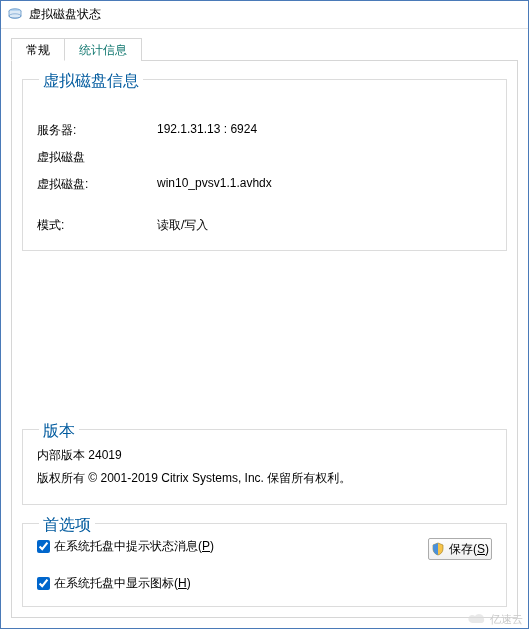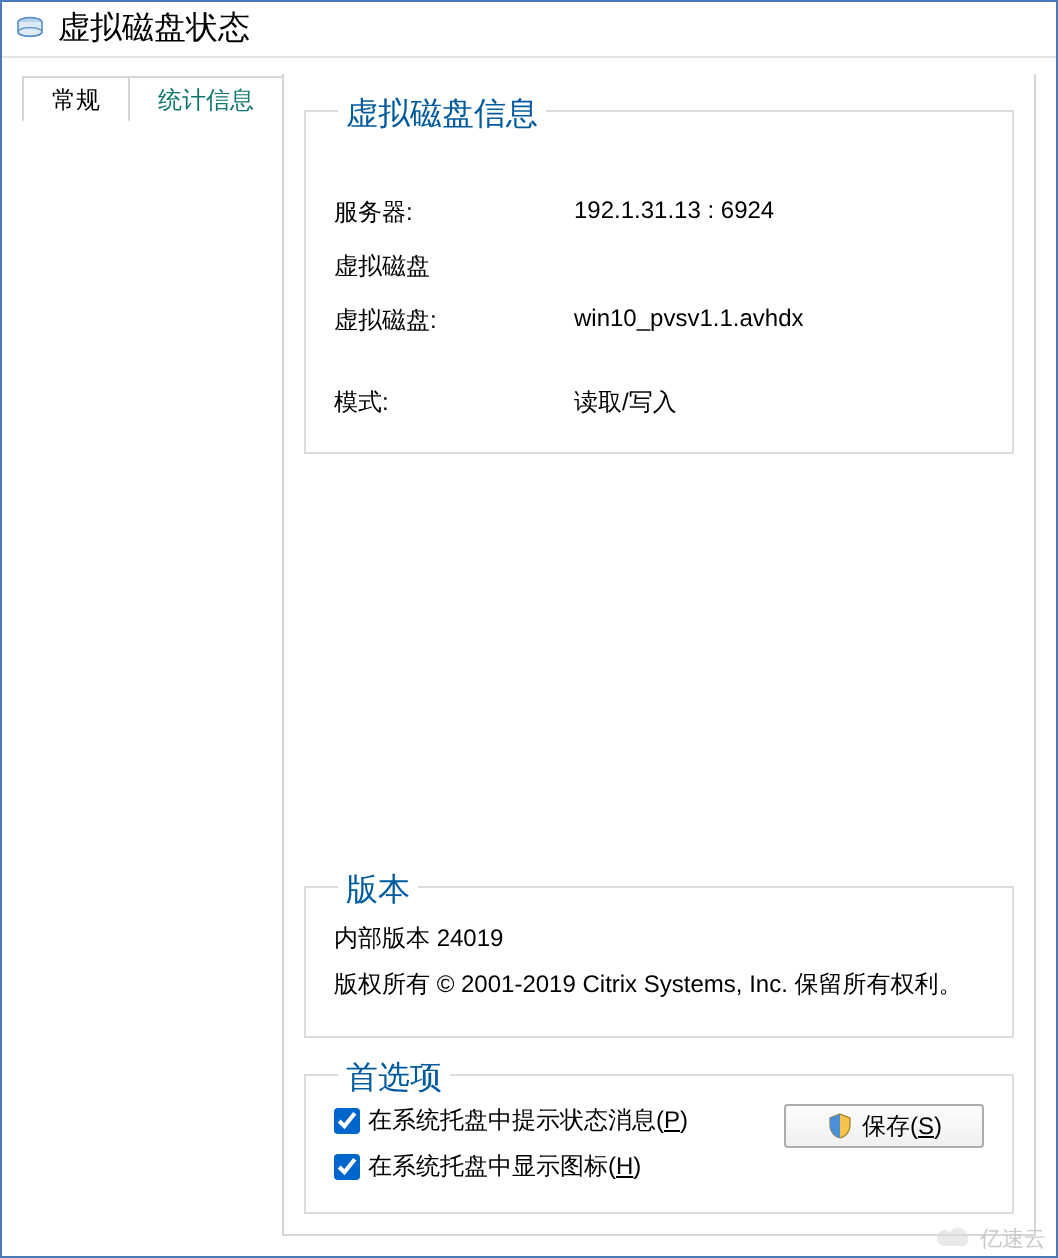--- a/index.html
+++ b/index.html
@@ -35,29 +35,29 @@
       gap: 6px;
     }
     .titlebar-icon {
       width: 16px;
       height: 16px;
       display: flex;
       align-items: center;
       justify-content: center;
     }
     .titlebar-title {
-      font-size: 16px;
+      font-size: 12px;
       color: #000;
     }
     .client-area {
       flex: 1;
       padding: 8px 10px 10px 10px;
       background: #fff;
       display: flex;
-      flex-direction: row;
+      flex-direction: column;
     }
     .tabs {
       display: flex;
       border-bottom: 1px solid #d6d6d6;
       height: 24px;
       position: relative;
       z-index: 2;
     }
     .tab {
       padding: 3px 14px 0 14px;
@@ -129,39 +129,39 @@
     }
     .prefs-row {
       display: flex;
       align-items: flex-start;
       justify-content: space-between;
       gap: 8px;
     }
     .checkboxes {
       display: flex;
       flex-direction: column;
-      gap: 6px;
+      gap: 20px;
       flex: 1;
     }
     .checkbox-row {
       display: flex;
       align-items: center;
       gap: 4px;
       font-size: 12px;
     }
     .checkbox-row input[type="checkbox"] {
       width: 13px;
       height: 13px;
       accent-color: #0066cc;
     }
     .save-button {
       display: flex;
       align-items: center;
       gap: 4px;
-      padding: 2px 20px;
+      padding: 2px 2px;
       border: 1px solid #acacac;
       background: linear-gradient(#fdfdfd, #f0f0f0);
       font-size: 12px;
       height: 22px;
       cursor: pointer;
       font-family: inherit;
       border-radius: 2px;
     }
     .shield-icon {
       width: 14px;

